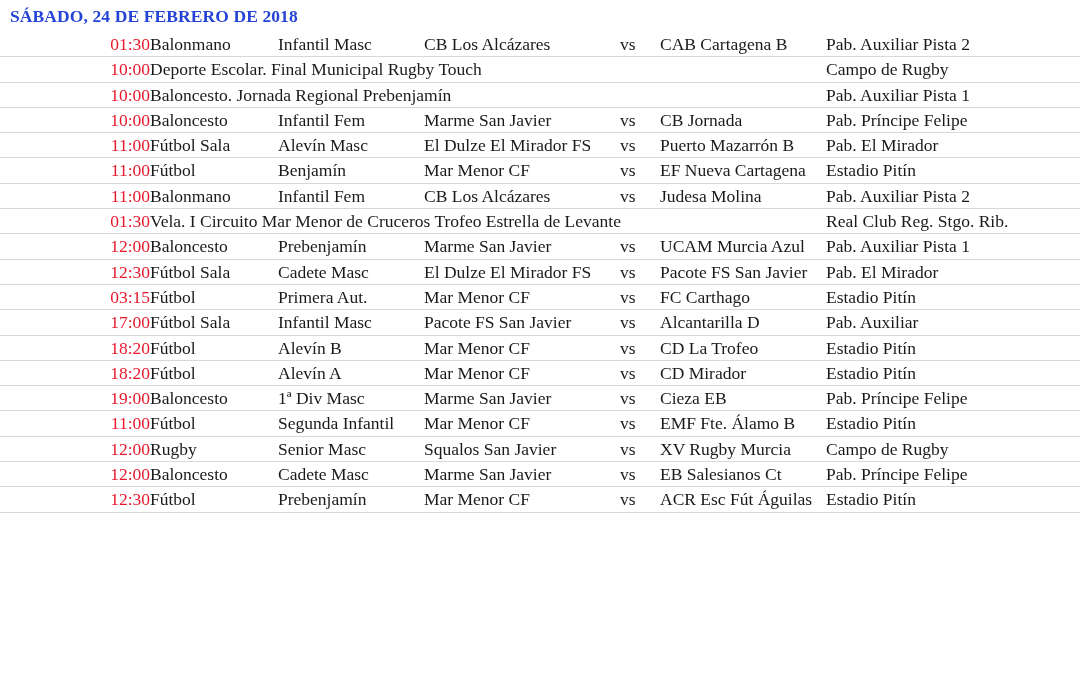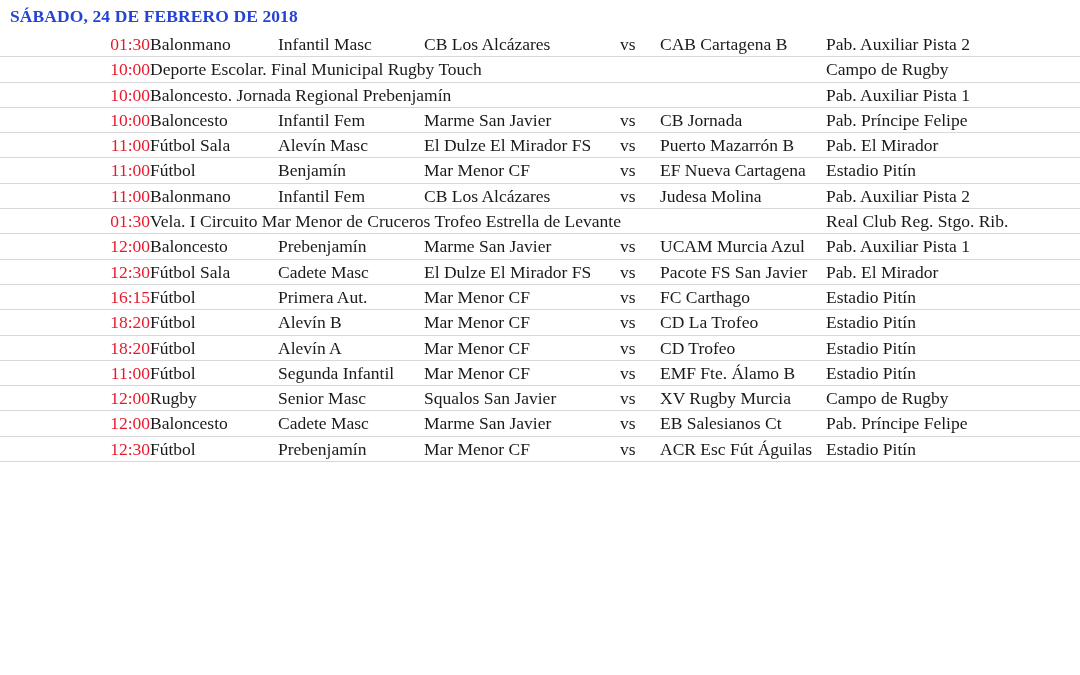--- a/index.html
+++ b/index.html
@@ -170,45 +170,63 @@
         <tr class="row-line">
           <td class="time">12:30</td>
           <td class="sport pad-left">Fútbol Sala</td>
           <td class="cat">Cadete Masc</td>
           <td class="home">El Dulze El Mirador FS</td>
           <td class="vs">vs</td>
           <td class="away">Pacote FS San Javier</td>
           <td class="venue">Pab. El Mirador</td>
         </tr>
         <tr class="row-line">
-          <td class="time">16:15</td>
+          <td class="time">03:15</td>
           <td class="sport pad-left">Fútbol</td>
           <td class="cat">Primera Aut.</td>
           <td class="home">Mar Menor CF</td>
           <td class="vs">vs</td>
           <td class="away">FC Carthago</td>
           <td class="venue">Estadio Pitín</td>
         </tr>
         <tr class="row-line">
+          <td class="time">17:00</td>
+          <td class="sport pad-left">Fútbol Sala</td>
+          <td class="cat">Infantil Masc</td>
+          <td class="home">Pacote FS San Javier</td>
+          <td class="vs">vs</td>
+          <td class="away">Alcantarilla D</td>
+          <td class="venue">Pab. Auxiliar</td>
+        </tr>
+        <tr class="row-line">
           <td class="time">18:20</td>
           <td class="sport pad-left">Fútbol</td>
           <td class="cat">Alevín B</td>
           <td class="home">Mar Menor CF</td>
           <td class="vs">vs</td>
           <td class="away">CD La Trofeo</td>
           <td class="venue">Estadio Pitín</td>
         </tr>
         <tr class="row-line">
           <td class="time">18:20</td>
           <td class="sport pad-left">Fútbol</td>
           <td class="cat">Alevín A</td>
           <td class="home">Mar Menor CF</td>
           <td class="vs">vs</td>
-          <td class="away">CD Trofeo</td>
-          <td class="venue">Estadio Pitín</td>
+          <td class="away">CD Mirador</td>
+          <td class="venue">Estadio Pitín</td>
+        </tr>
+        <tr class="row-line">
+          <td class="time">19:00</td>
+          <td class="sport pad-left">Baloncesto</td>
+          <td class="cat">1ª Div Masc</td>
+          <td class="home">Marme San Javier</td>
+          <td class="vs">vs</td>
+          <td class="away">Cieza EB</td>
+          <td class="venue">Pab. Príncipe Felipe</td>
         </tr>
         <tr class="row-line">
           <td class="time">11:00</td>
           <td class="sport pad-left">Fútbol</td>
           <td class="cat">Segunda Infantil</td>
           <td class="home">Mar Menor CF</td>
           <td class="vs">vs</td>
           <td class="away">EMF Fte. Álamo B</td>
           <td class="venue">Estadio Pitín</td>
         </tr>

